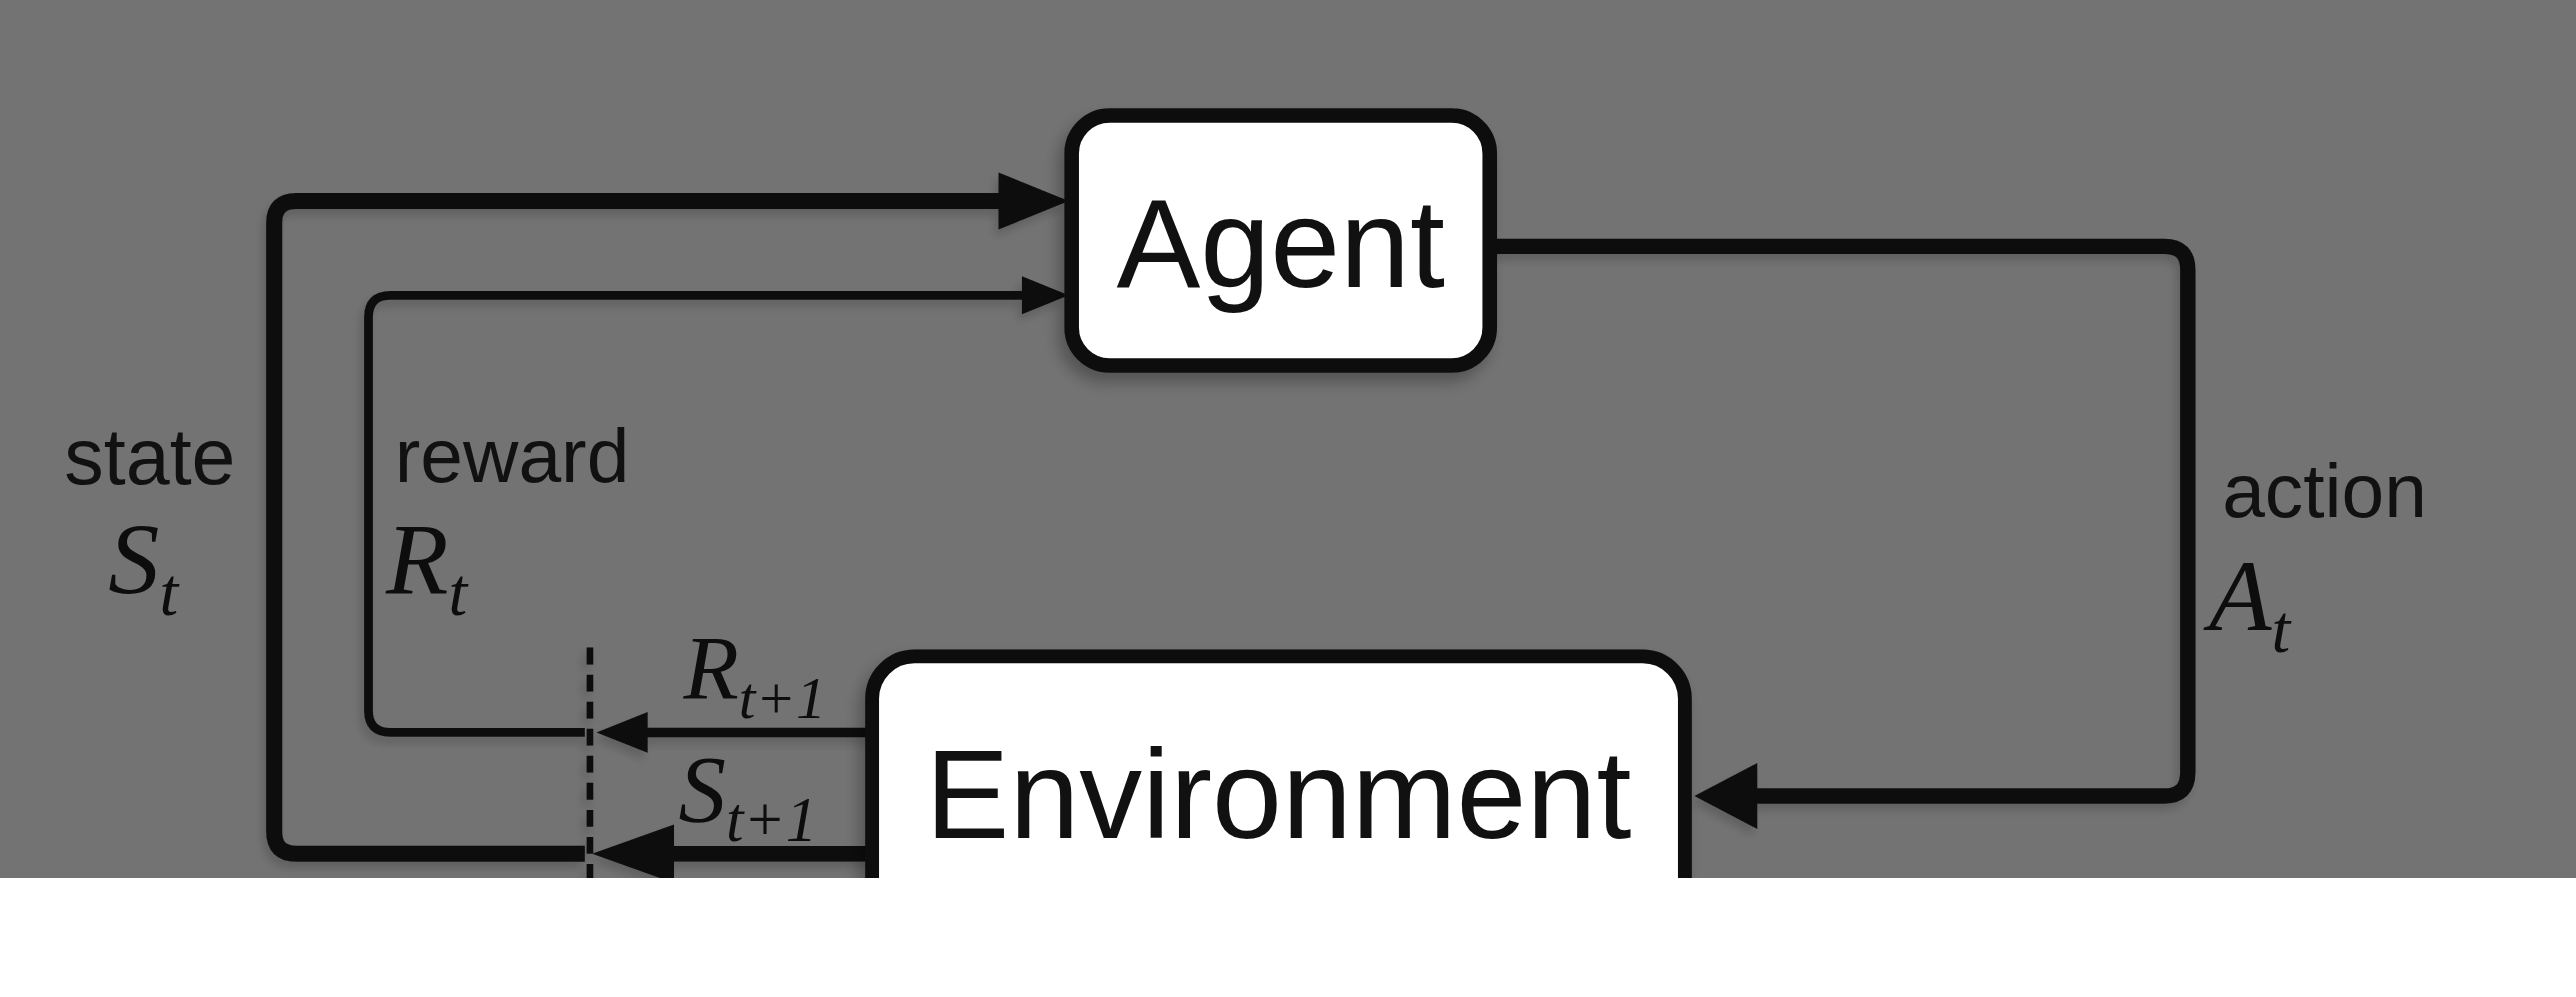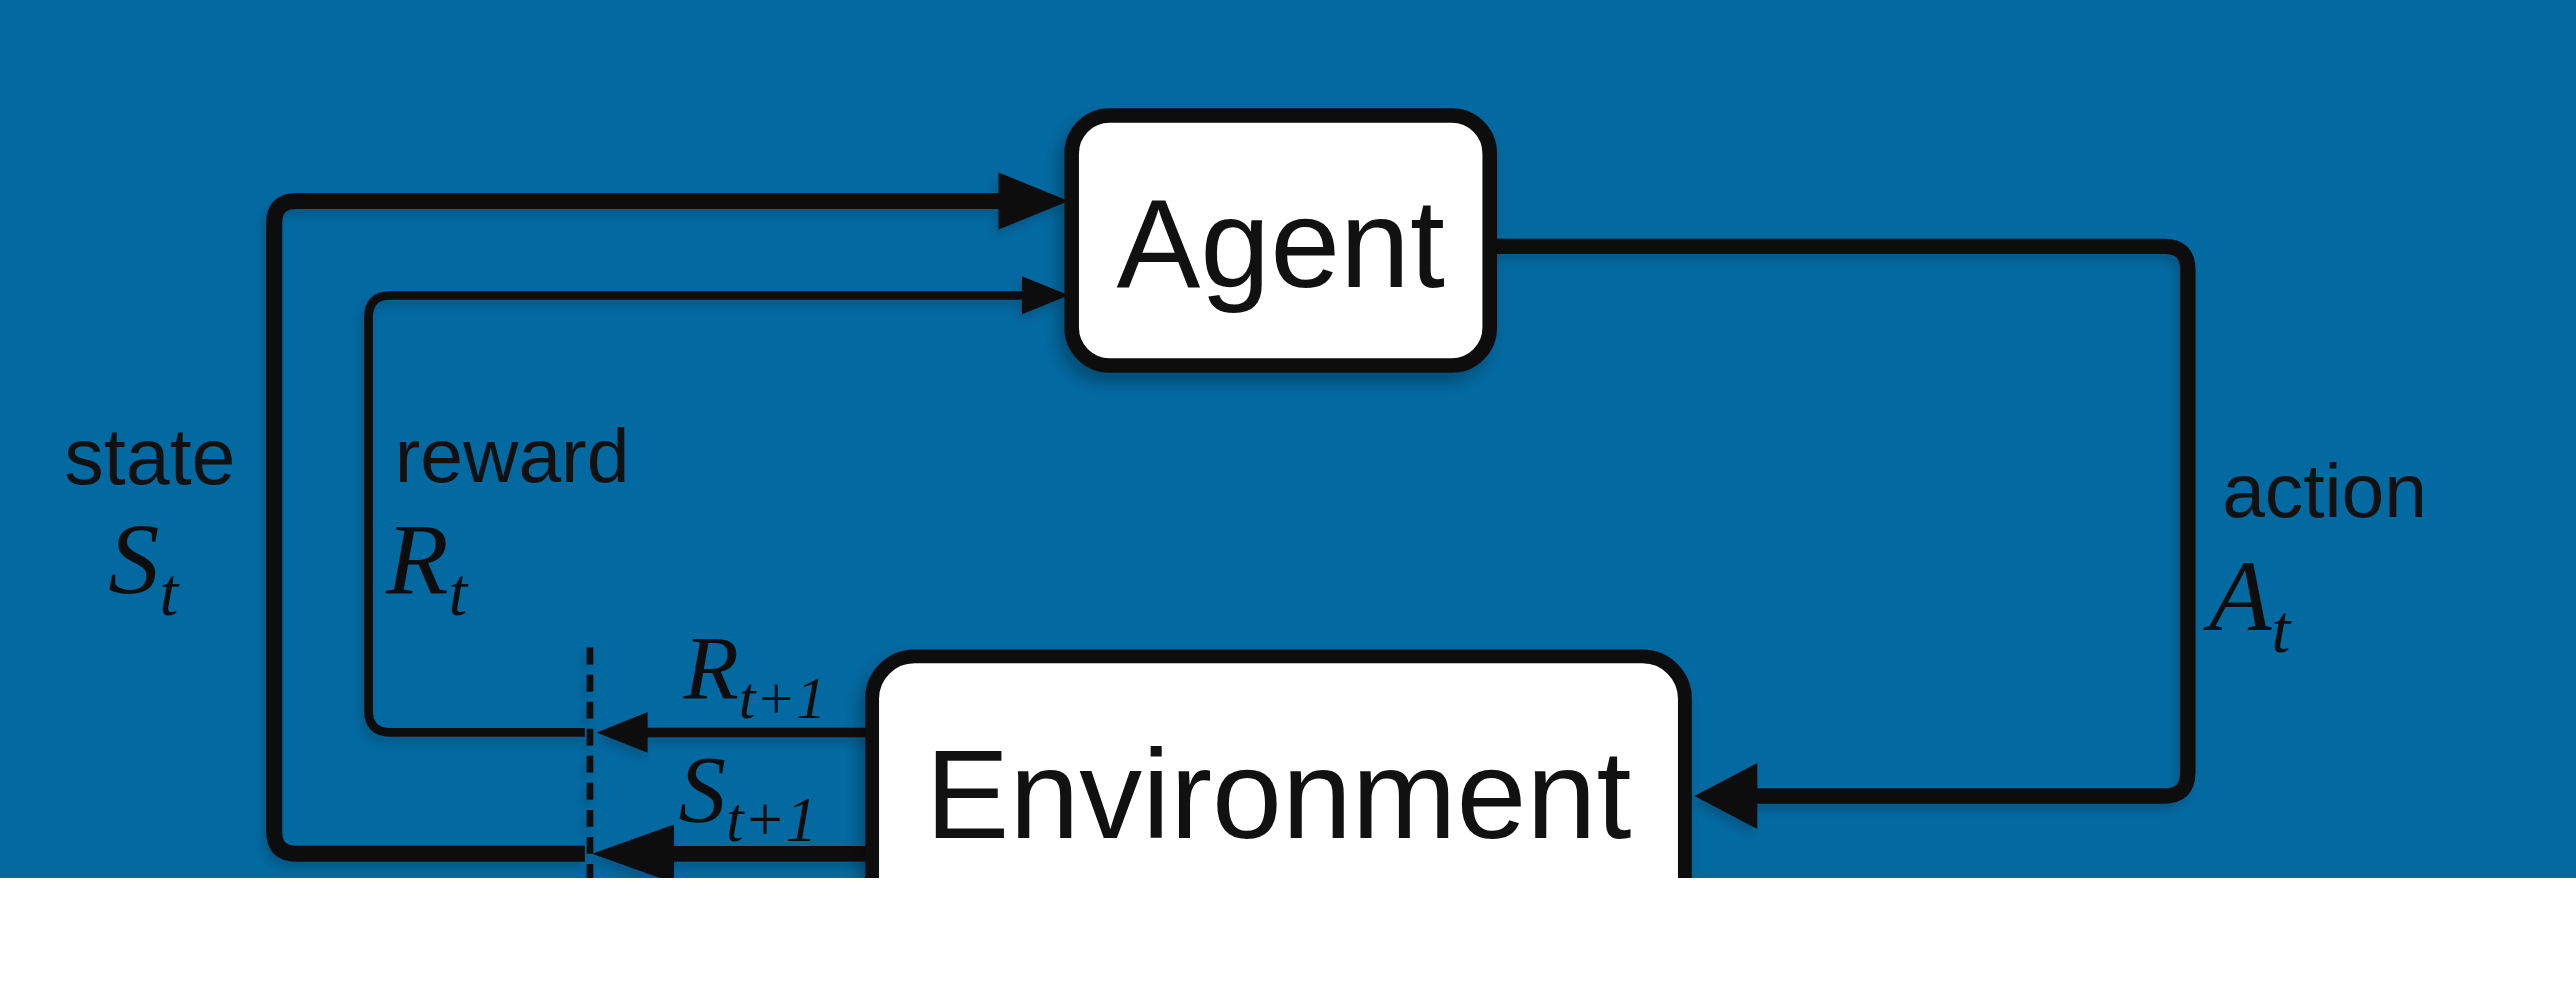--- a/index.html
+++ b/index.html
@@ -4,21 +4,21 @@
 <style>
   html, body {
     margin: 0;
     padding: 0;
     background: #ffffff;
   }
   .stage {
     position: relative;
     width: 2576px;
     height: 878px;
-    background: #0369a1;
+    background: #737373;
     overflow: hidden;
   }
   .stage svg {
     position: absolute;
     inset: 0;
     display: block;
   }
   text.sans {
     font-family: "Liberation Sans", sans-serif;
     fill: #111111;

